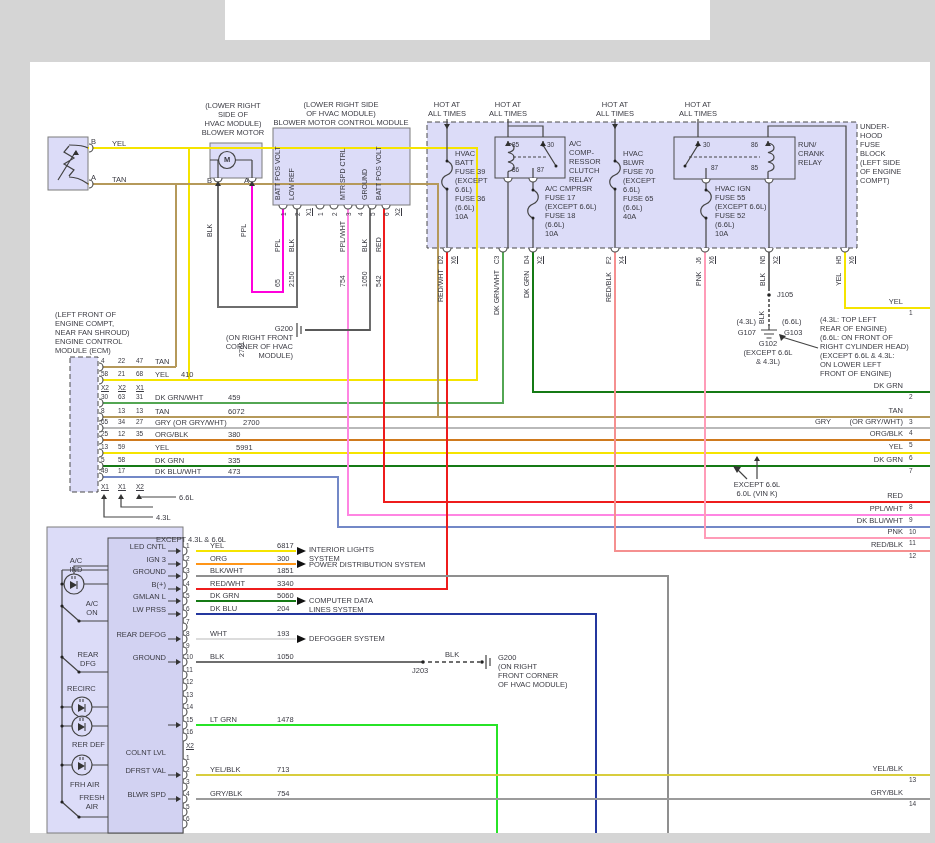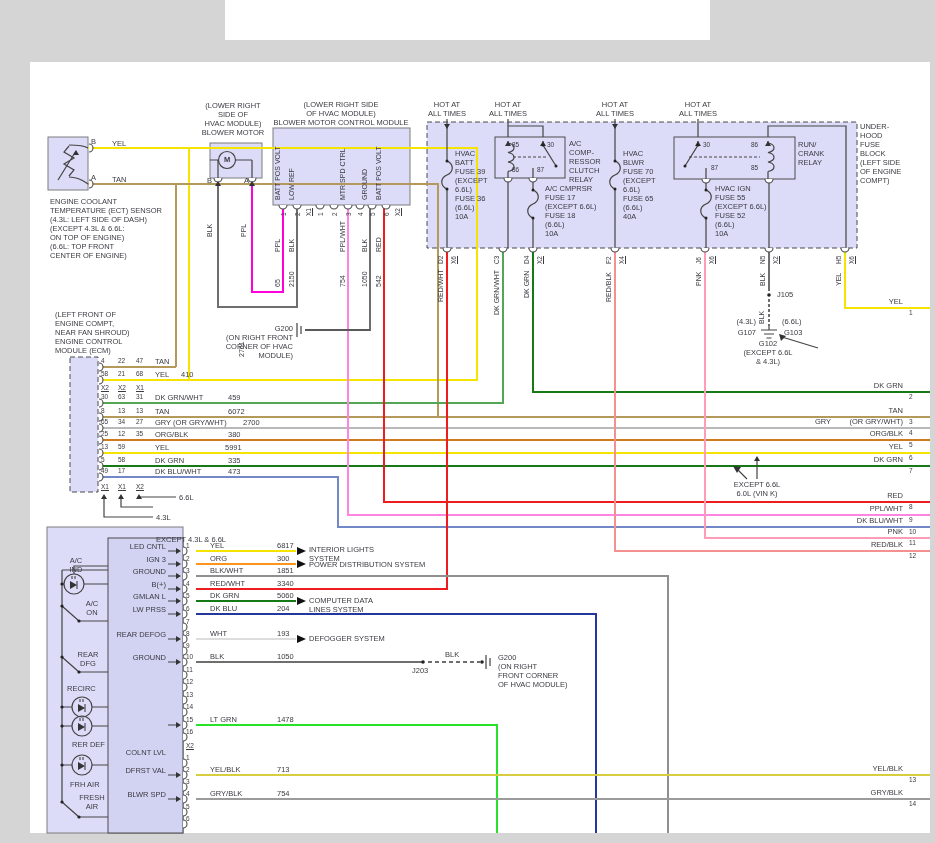--- a/index.html
+++ b/index.html
@@ -236,27 +236,20 @@
         <polygon points="78,704 78,712 85,708" fill="#333"></polygon>
         <path d="M85,704 V712 M80,702 V699 M83,702 V699" stroke="#333" stroke-width="1" fill="none"></path>
         <polygon points="78,723 78,731 85,727" fill="#333"></polygon>
         <path d="M85,723 V731 M80,721 V718 M83,721 V718" stroke="#333" stroke-width="1" fill="none"></path>
         <polygon points="78,762 78,770 85,766" fill="#333"></polygon>
         <path d="M85,762 V770 M80,760 V757 M83,760 V757" stroke="#333" stroke-width="1" fill="none"></path>
       </g>
 </svg>
 
 
-<div class="t" style="left:50px;top:197px">ENGINE COOLANT
-TEMPERATURE (ECT) SENSOR
-(4.3L: LEFT SIDE OF DASH)
-(EXCEPT 4.3L &amp; 6.6L:
-ON TOP OF ENGINE)
-(6.6L: TOP FRONT
-CENTER OF ENGINE)</div>
 <div class="t" style="left:91px;top:137px">B</div>
 <div class="t" style="left:91px;top:173px">A</div>
 <div class="t" style="left:112px;top:139px">YEL</div>
 <div class="t" style="left:112px;top:175px">TAN</div>
 
 <div class="t tc" style="left:233px;top:101px">(LOWER RIGHT
 SIDE OF
 HVAC MODULE)
 BLOWER MOTOR</div>
 <div class="t tc" style="left:227px;top:155px;font-weight:bold">M</div>
@@ -337,20 +330,27 @@
 
 <div class="t" style="left:777px;top:290px">J105</div>
 <div class="t v" style="left:766px;top:315px">BLK</div>
 <div class="t trr" style="right:179px;top:317px">(4.3L)</div>
 <div class="t" style="left:782px;top:317px">(6.6L)</div>
 <div class="t trr" style="right:179px;top:328px">G107</div>
 <div class="t" style="left:784px;top:328px">G103</div>
 <div class="t tc" style="left:768px;top:339px">G102
 (EXCEPT 6.6L
 &amp; 4.3L)</div>
+<div class="t" style="left:820px;top:315px">(4.3L: TOP LEFT
+REAR OF ENGINE)
+(6.6L: ON FRONT OF
+RIGHT CYLINDER HEAD)
+(EXCEPT 6.6L &amp; 4.3L:
+ON LOWER LEFT
+FRONT OF ENGINE)</div>
 
 <div class="t" style="left:55px;top:310px">(LEFT FRONT OF
 ENGINE COMPT,
 NEAR FAN SHROUD)
 ENGINE CONTROL
 MODULE (ECM)</div>
 <div class="t v" style="left:246px;top:348px">2761</div>
 <div class="t tc" style="left:757px;top:480px">EXCEPT 6.6L
 6.0L (VIN K)</div>
 
@@ -398,21 +398,21 @@
     <div class="t" style="left: 155px; top: 418px;">GRY (OR GRY/WHT)</div>
     <div class="t" style="left: 228px; top: 418px; padding-left: 15px;">2700</div>
     <div class="t sm" style="left: 101px; top: 430px;">25</div>
     <div class="t sm" style="left: 118px; top: 430px;">12</div>
     <div class="t sm" style="left: 136px; top: 430px;">35</div>
     <div class="t" style="left: 155px; top: 430px;">ORG/BLK</div>
     <div class="t" style="left: 228px; top: 430px;">380</div>
     <div class="t sm" style="left: 101px; top: 443px;">13</div>
     <div class="t sm" style="left: 118px; top: 443px;">59</div>
     <div class="t" style="left: 155px; top: 443px;">YEL</div>
-    <div class="t" style="left: 217px; top: 443px; padding-left: 8px;">5991</div>
+    <div class="t" style="left: 228px; top: 443px; padding-left: 8px;">5991</div>
     <div class="t sm" style="left: 101px; top: 456px;">5</div>
     <div class="t sm" style="left: 118px; top: 456px;">58</div>
     <div class="t" style="left: 155px; top: 456px;">DK GRN</div>
     <div class="t" style="left: 228px; top: 456px;">335</div>
     <div class="t sm" style="left: 101px; top: 467px;">49</div>
     <div class="t sm" style="left: 118px; top: 467px;">17</div>
     <div class="t" style="left: 155px; top: 467px;">DK BLU/WHT</div>
     <div class="t" style="left: 228px; top: 467px;">473</div>
     <div class="t u sm" style="left: 101px; top: 384px;">X2</div>
     <div class="t u sm" style="left: 118px; top: 384px;">X2</div>

